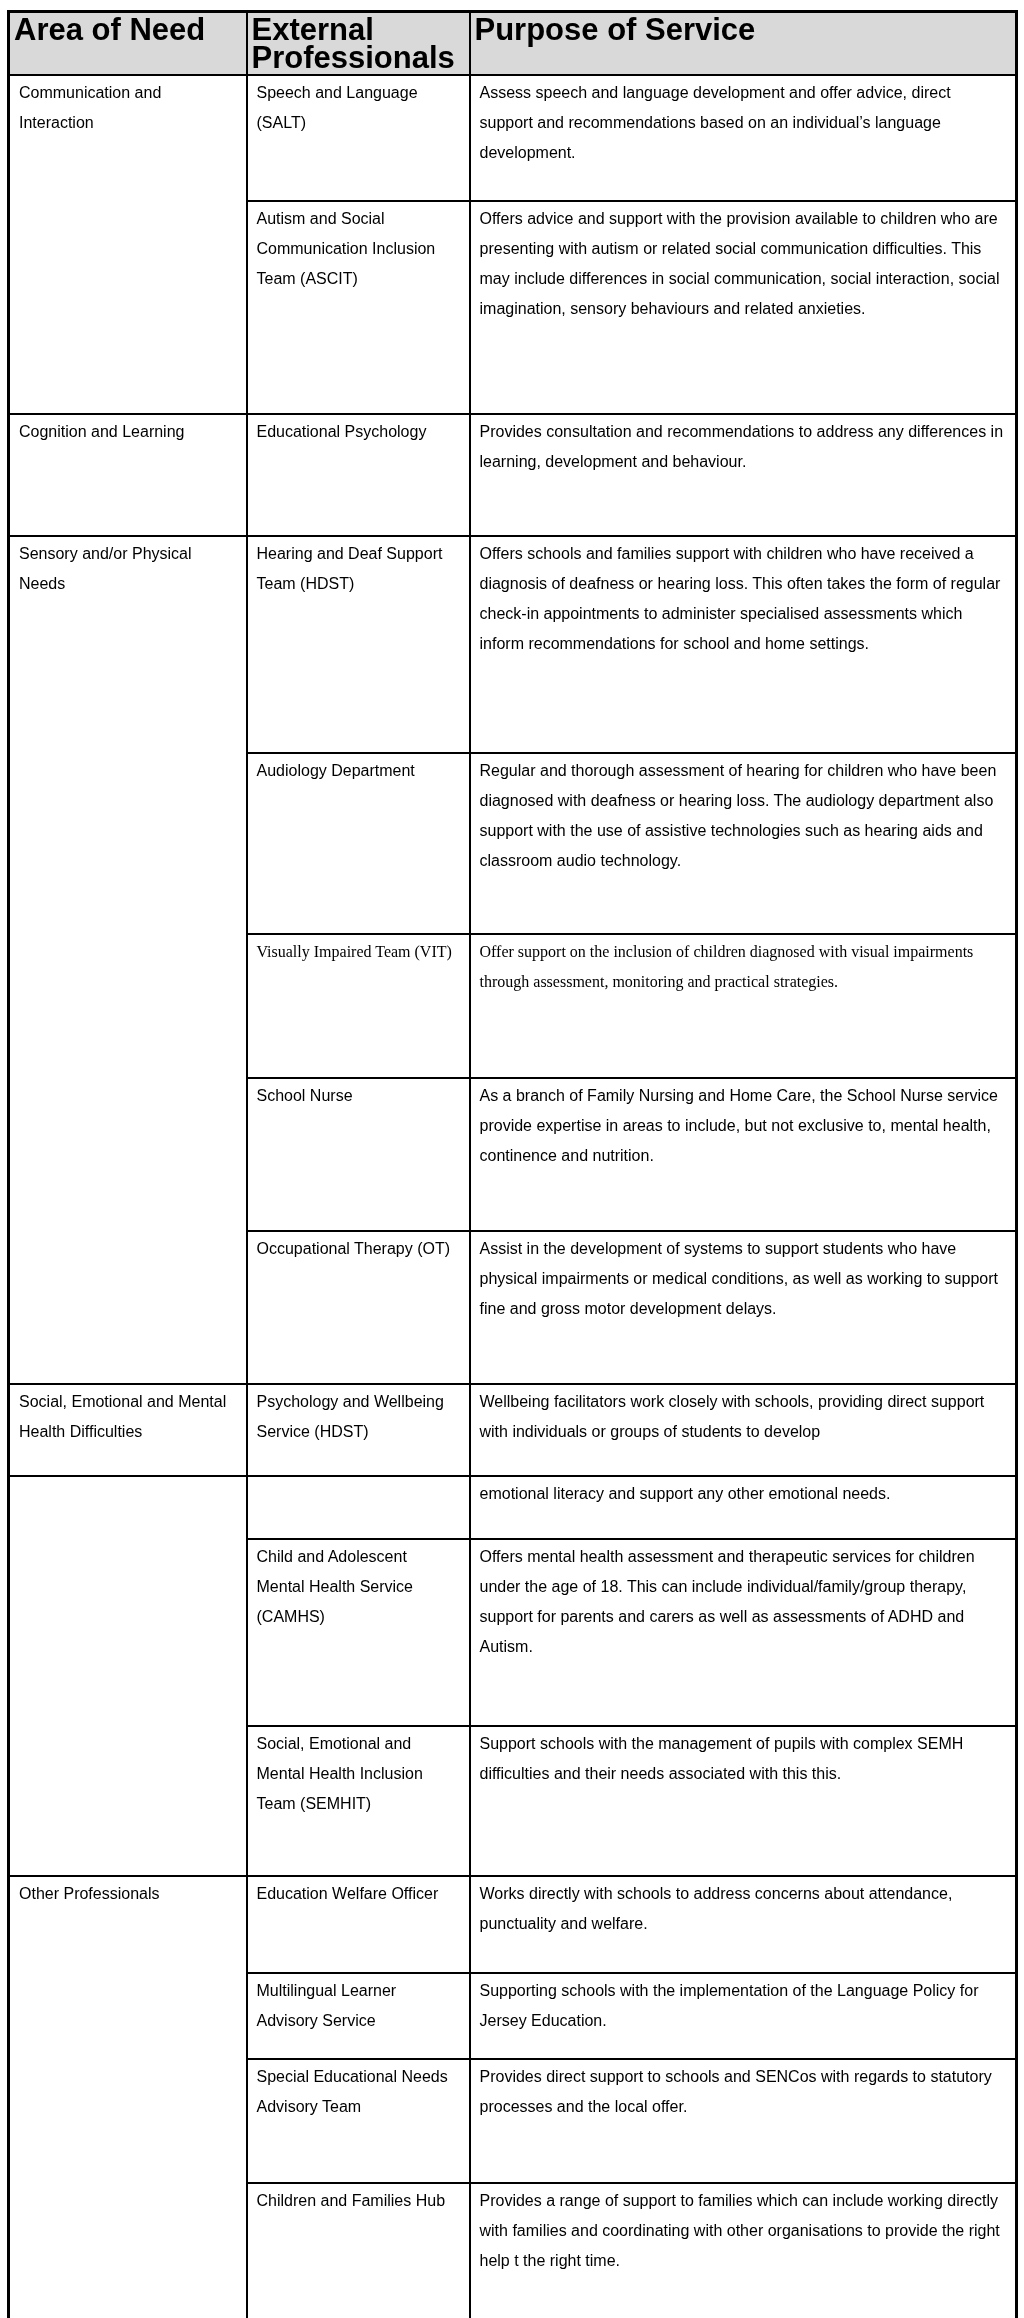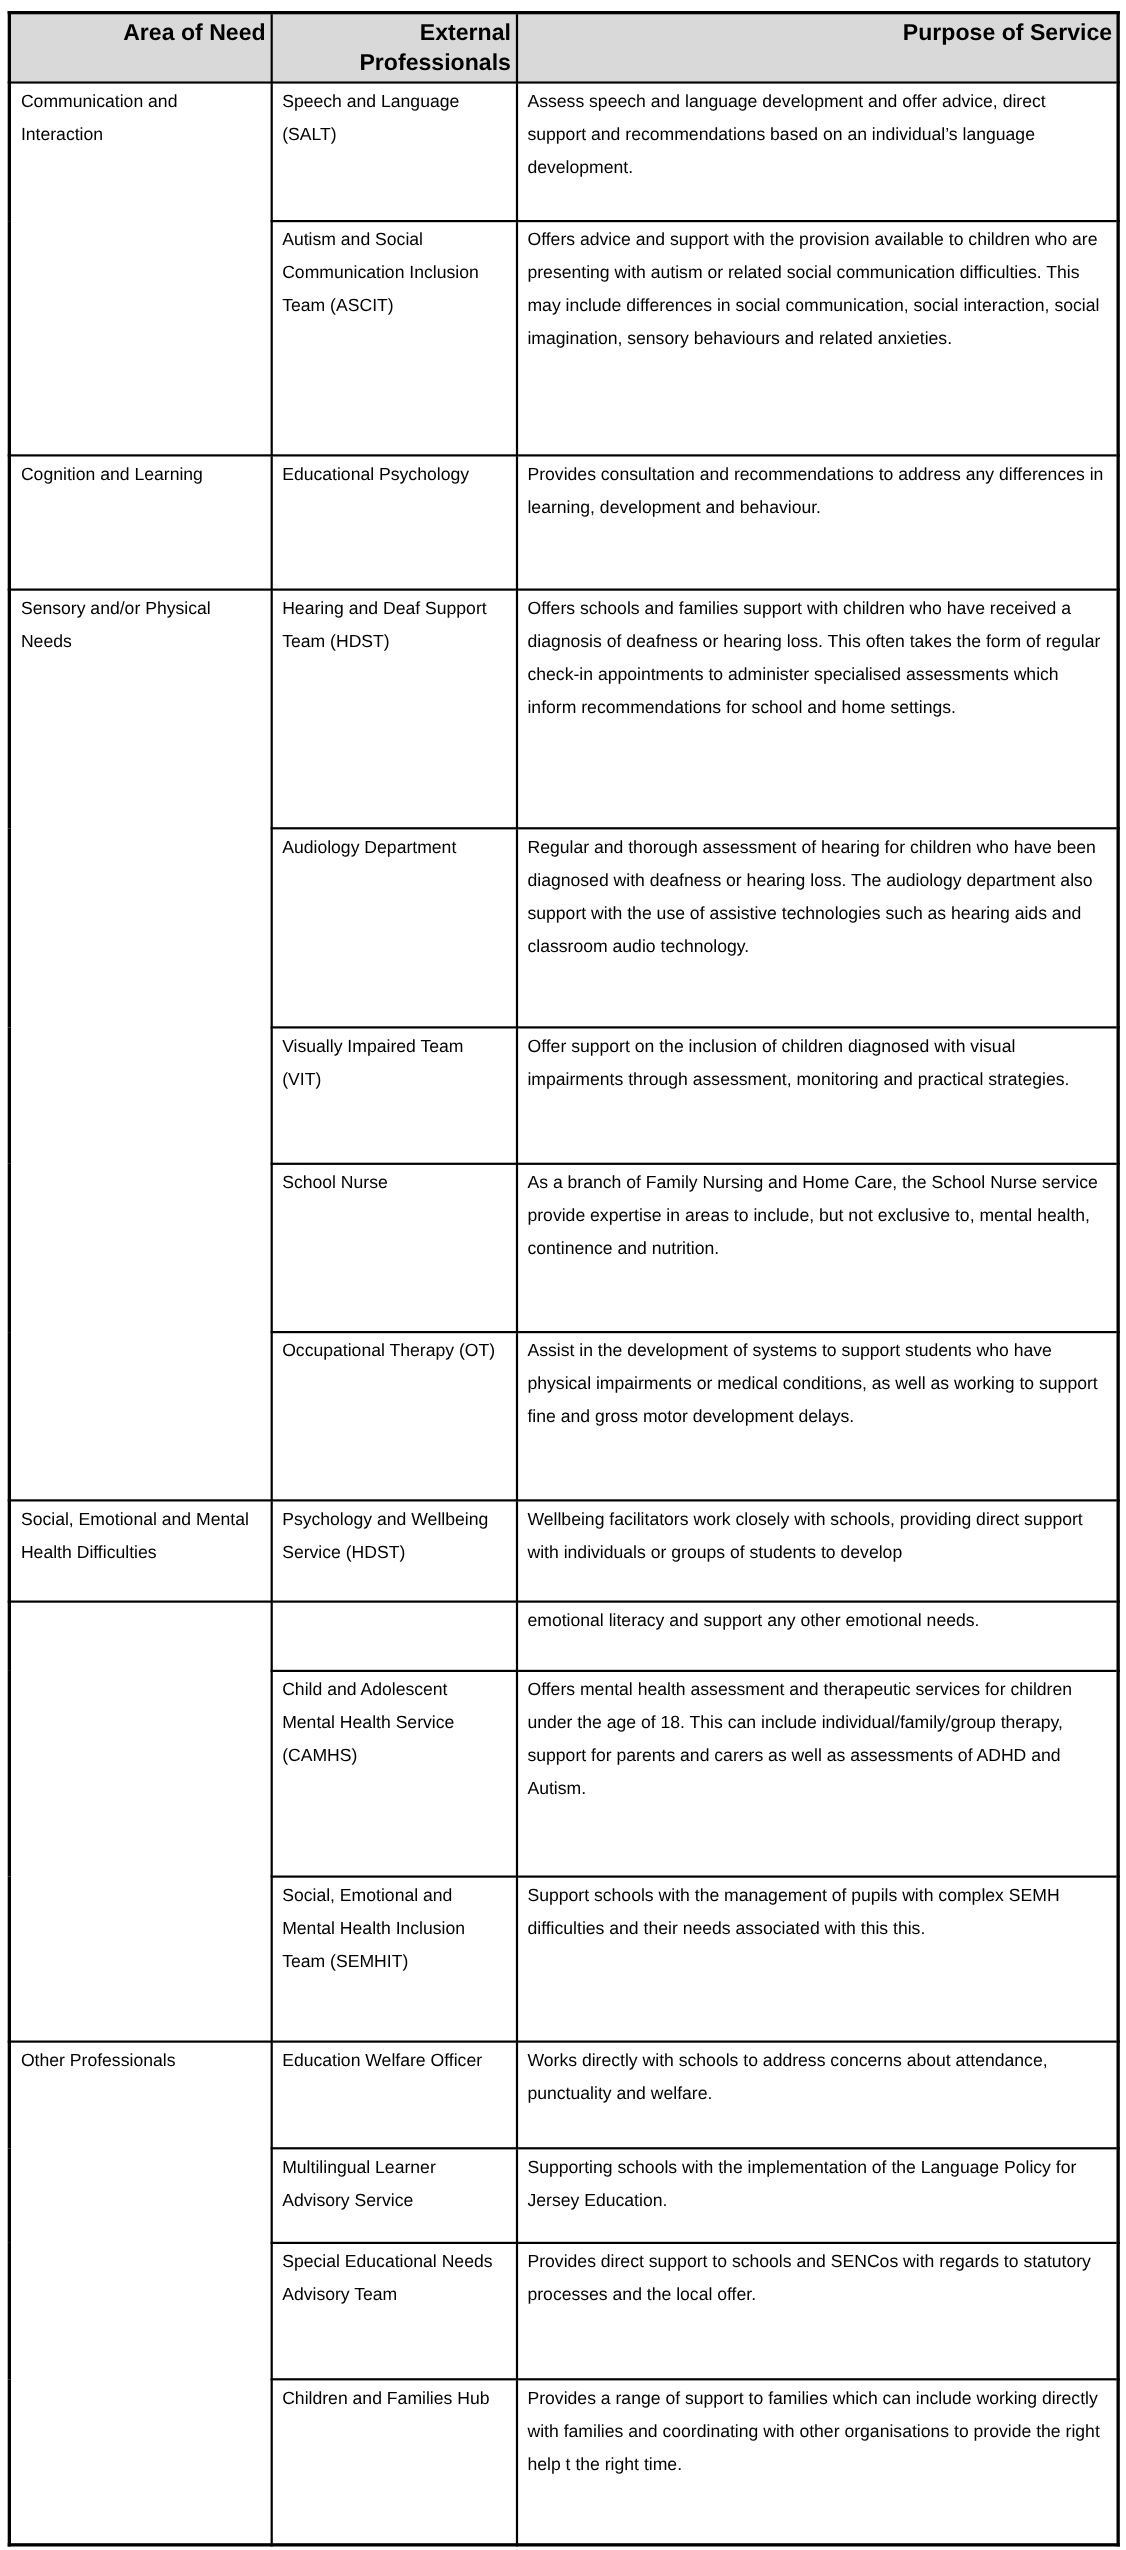--- a/index.html
+++ b/index.html
@@ -28,24 +28,24 @@
   }
   table.services th,
   table.services td {
     border: 2px solid var(--border-color, #000);
     vertical-align: top;
     overflow: hidden;
     word-wrap: break-word;
   }
   table.services th {
     background: var(--header-bg, #d9d9d9);
-    font-size: 21px;
+    font-size: 31px;
     font-weight: bold;
     line-height: 28px;
-    text-align: right;
+    text-align: left;
     padding: 3px 4px 2px 4px;
     color: var(--text-color, #000);
   }
   table.services td {
     font-size: 16px;
     line-height: 30px;
     padding: 2px 10px 2px 9px;
     text-align: left;
     background: #ffffff;
     color: var(--text-color, #000);
@@ -85,21 +85,21 @@
         </tr>
         <tr style="height: 217px;">
           <td rowspan="5" class="cell-area">Sensory and/or Physical Needs</td>
           <td class="cell-professional">Hearing and Deaf Support Team (HDST)</td>
           <td class="cell-purpose">Offers schools and families support with children who have received a diagnosis of deafness or hearing loss. This often takes the form of regular check-in appointments to administer specialised assessments which inform recommendations for school and home settings.</td>
         </tr>
         <tr style="height: 181px;">
           <td class="cell-professional">Audiology Department</td>
           <td class="cell-purpose">Regular and thorough assessment of hearing for children who have been diagnosed with deafness or hearing loss. The audiology department also support with the use of assistive technologies such as hearing aids and classroom audio technology.</td>
         </tr>
-        <tr style="height: 124px;">
+        <tr style="height: 144px; font-family: Liberation Serif, serif;">
           <td class="cell-professional">Visually Impaired Team (VIT)</td>
           <td class="cell-purpose">Offer support on the inclusion of children diagnosed with visual impairments through assessment, monitoring and practical strategies.</td>
         </tr>
         <tr style="height: 153px;">
           <td class="cell-professional">School Nurse</td>
           <td class="cell-purpose">As a branch of Family Nursing and Home Care, the School Nurse service provide expertise in areas to include, but not exclusive to, mental health, continence and nutrition.</td>
         </tr>
         <tr style="height: 153px;">
           <td class="cell-professional">Occupational Therapy (OT)</td>
           <td class="cell-purpose">Assist in the development of systems to support students who have physical impairments or medical conditions, as well as working to support fine and gross motor development delays.</td>

